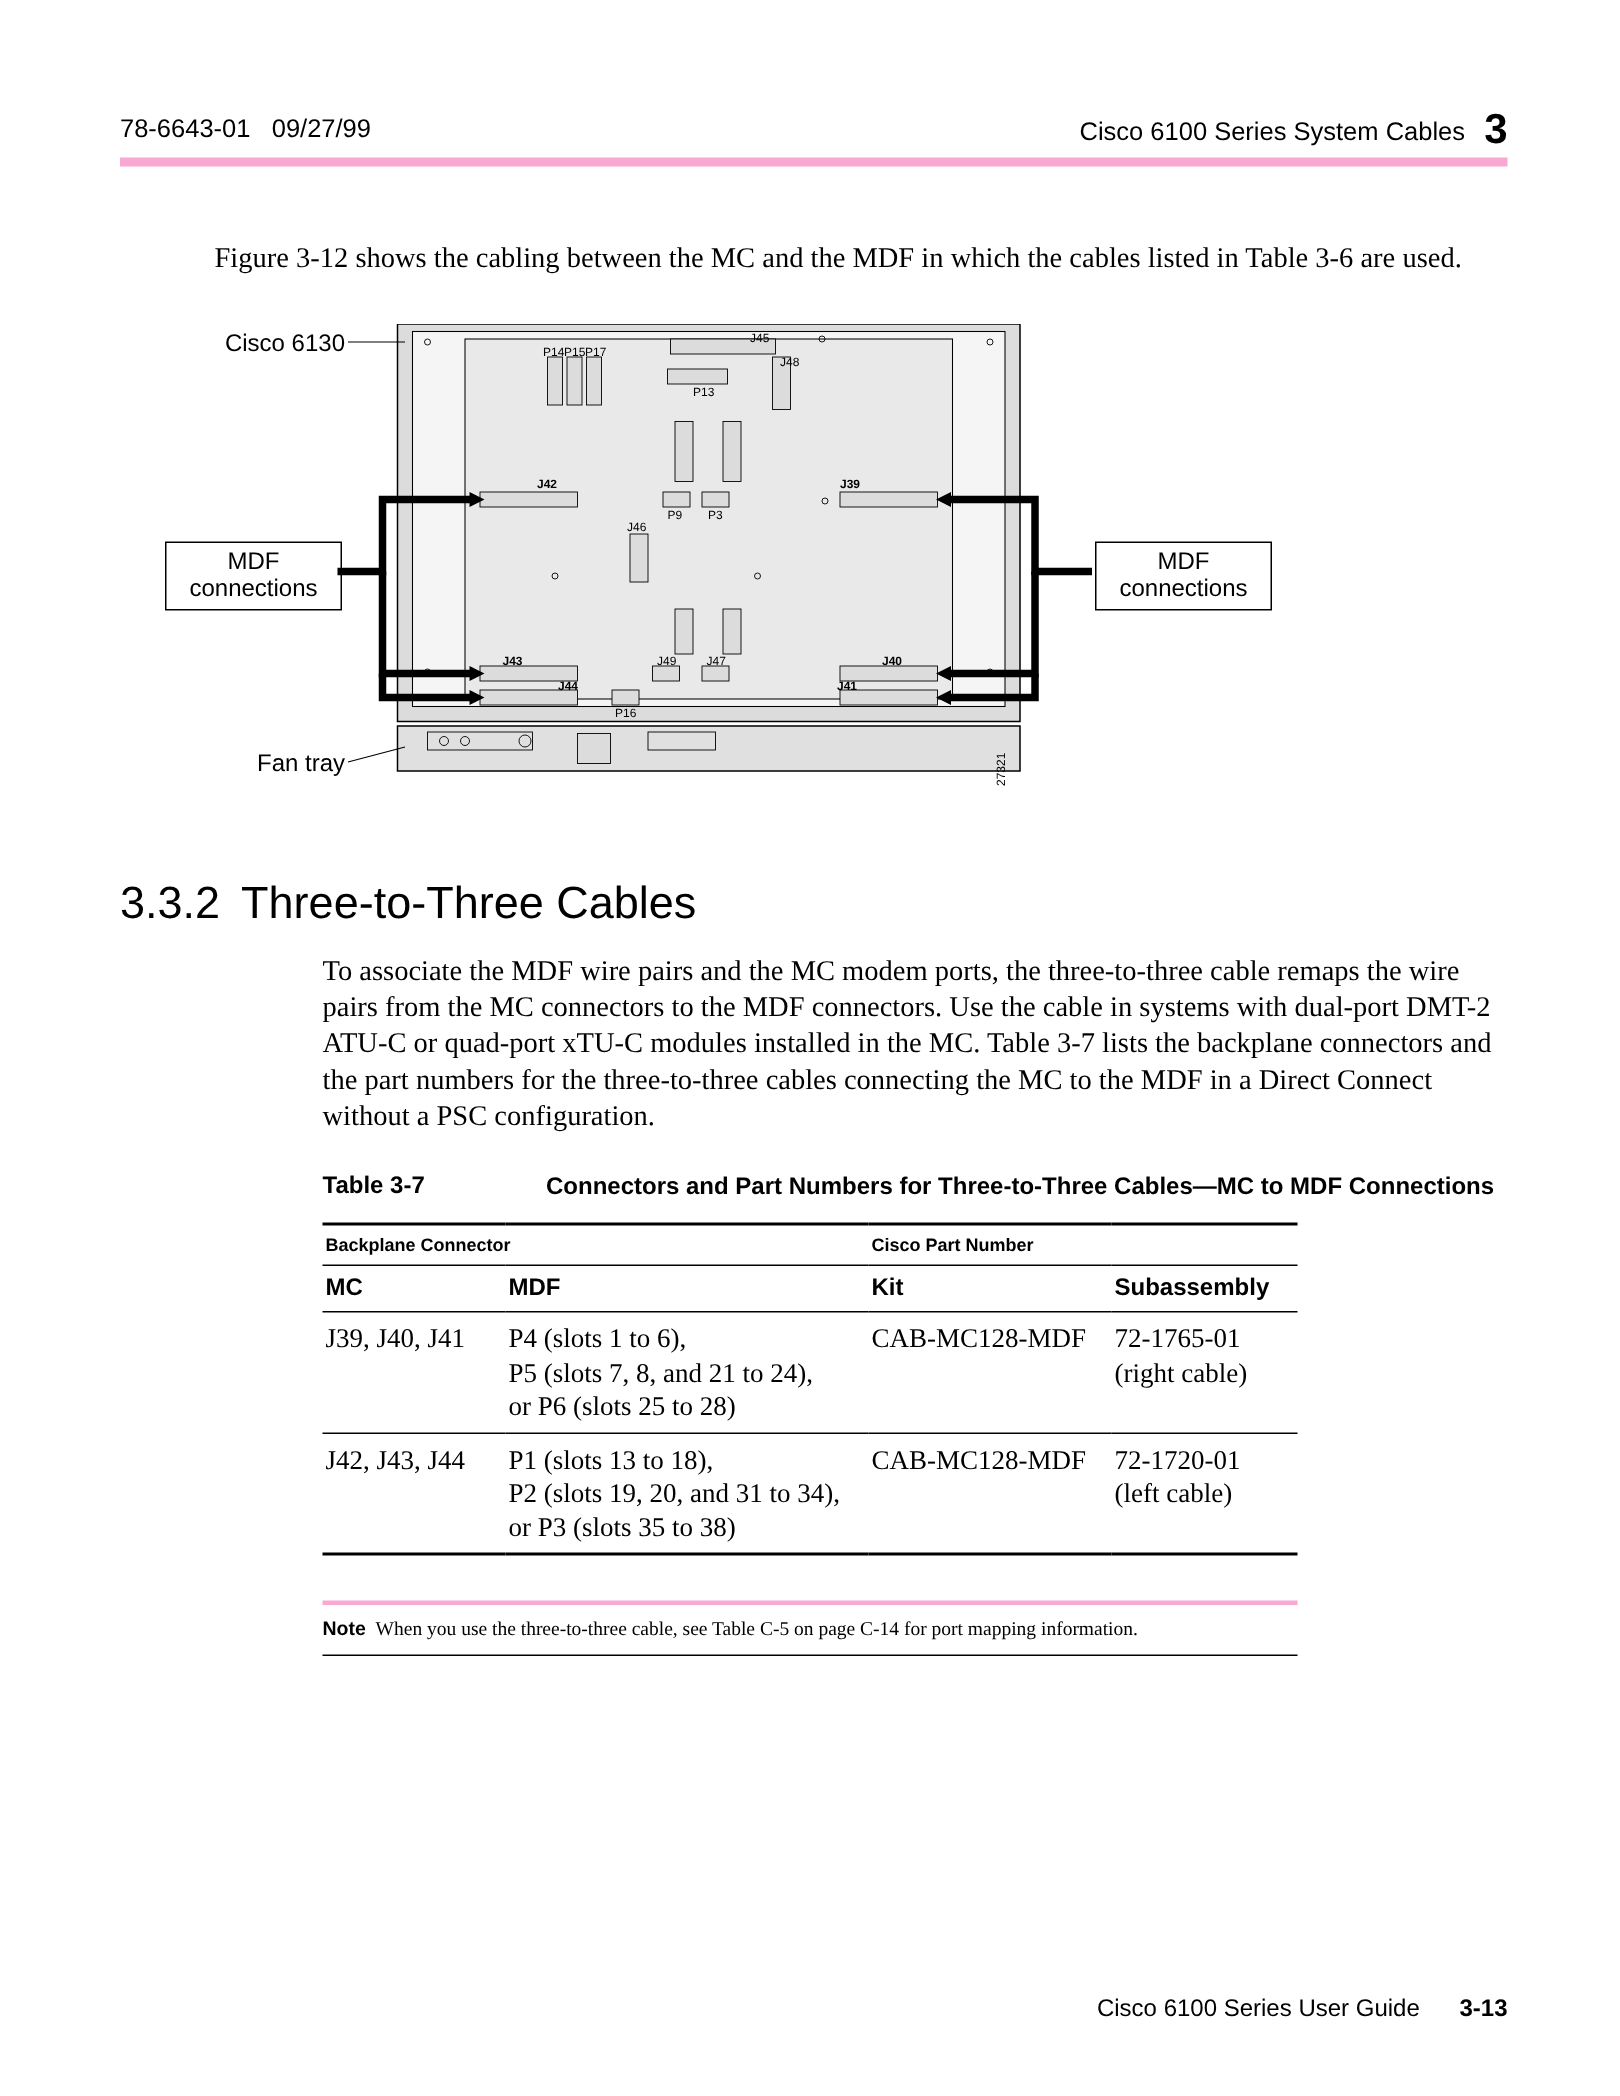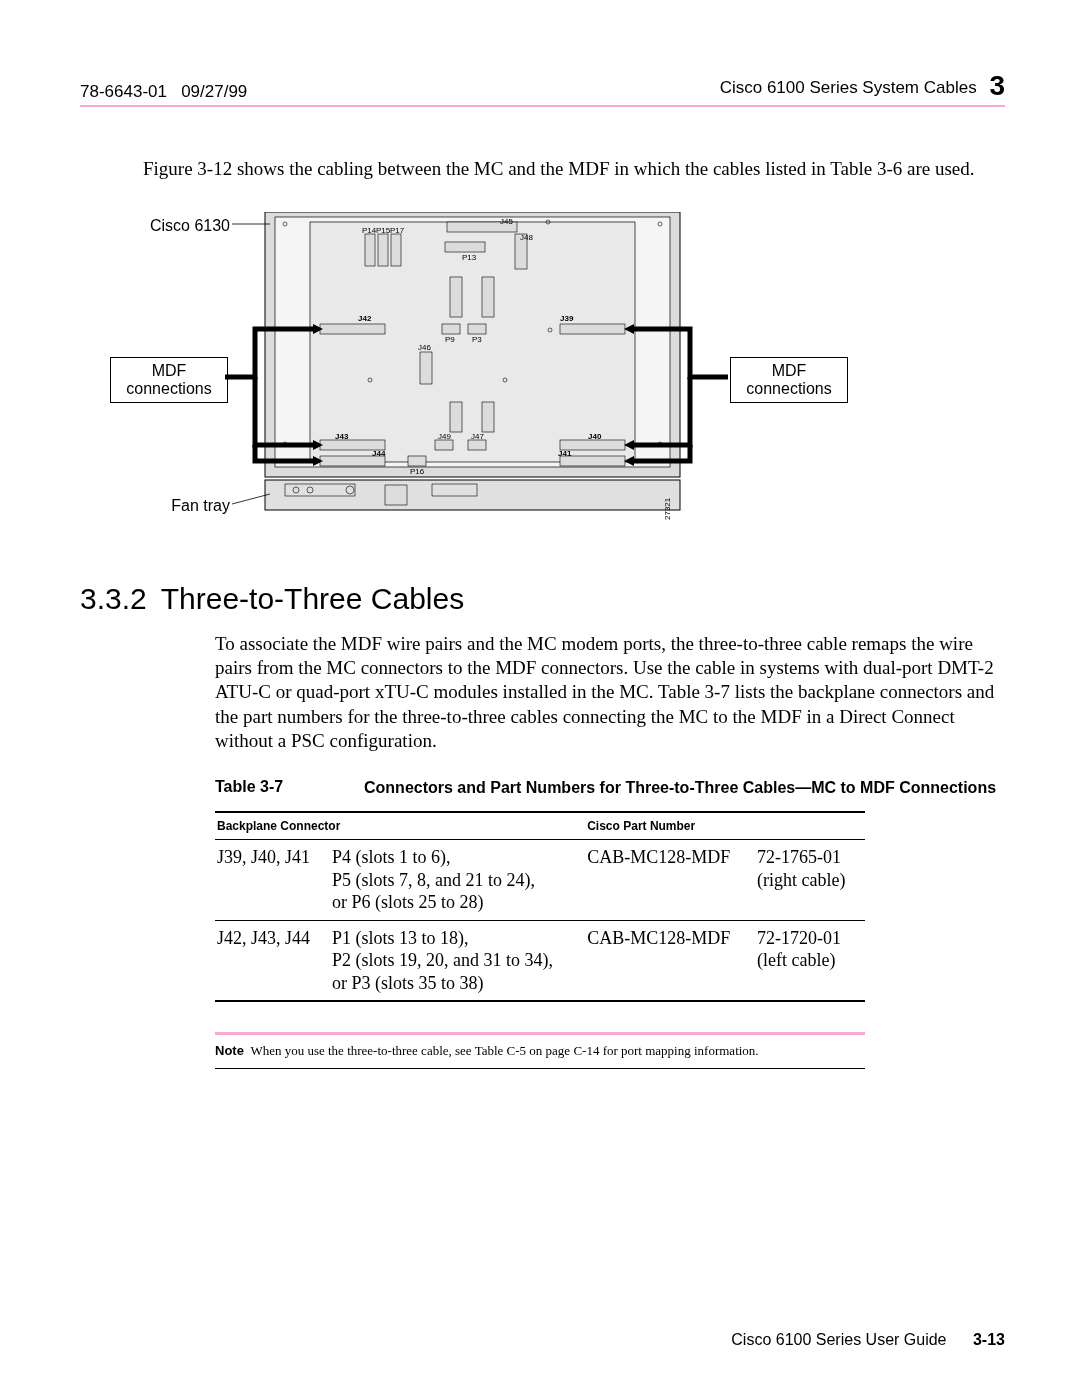--- a/index.html
+++ b/index.html
@@ -15,24 +15,24 @@
   }
   .page {
     padding: 70px 75px 50px 80px;
     box-sizing: border-box;
     height: 100%;
     position: relative;
   }
   .header-row {
     display: flex;
     justify-content: space-between;
-    align-items: flex-end;
+    align-items: center;
     font-family: Arial, Helvetica, sans-serif;
     font-size: 17px;
-    border-bottom: 2px solid #f9a8d4;
+    border-bottom: 6px solid #f9a8d4;
     padding-bottom: 3px;
     margin-bottom: 50px;
   }
   .header-left {
     font-weight: normal;
   }
   .header-right {
     font-weight: normal;
   }
   .header-right .chap-num {
@@ -305,20 +305,26 @@
   <div class="table-caption">
     <span class="tbl-label">Table 3-7</span>
     <span class="tbl-title">Connectors and Part Numbers for Three-to-Three Cables—MC to MDF Connections</span>
   </div>
 
   <table class="data">
     <thead>
       <tr>
         <th colspan="2">Backplane Connector</th>
         <th colspan="2">Cisco Part Number</th>
+      </tr>
+      <tr>
+        <th style="width:110px;">MC</th>
+        <th style="width:230px;">MDF</th>
+        <th style="width:150px;">Kit</th>
+        <th>Subassembly</th>
       </tr>
     </thead>
     <tbody>
       <tr>
         <td>J39, J40, J41</td>
         <td style="white-space:pre-line;">P4 (slots 1 to 6),
 P5 (slots 7, 8, and 21 to 24),
 or P6 (slots 25 to 28)</td>
         <td>CAB-MC128-MDF</td>
         <td style="white-space:pre-line;">72-1765-01

